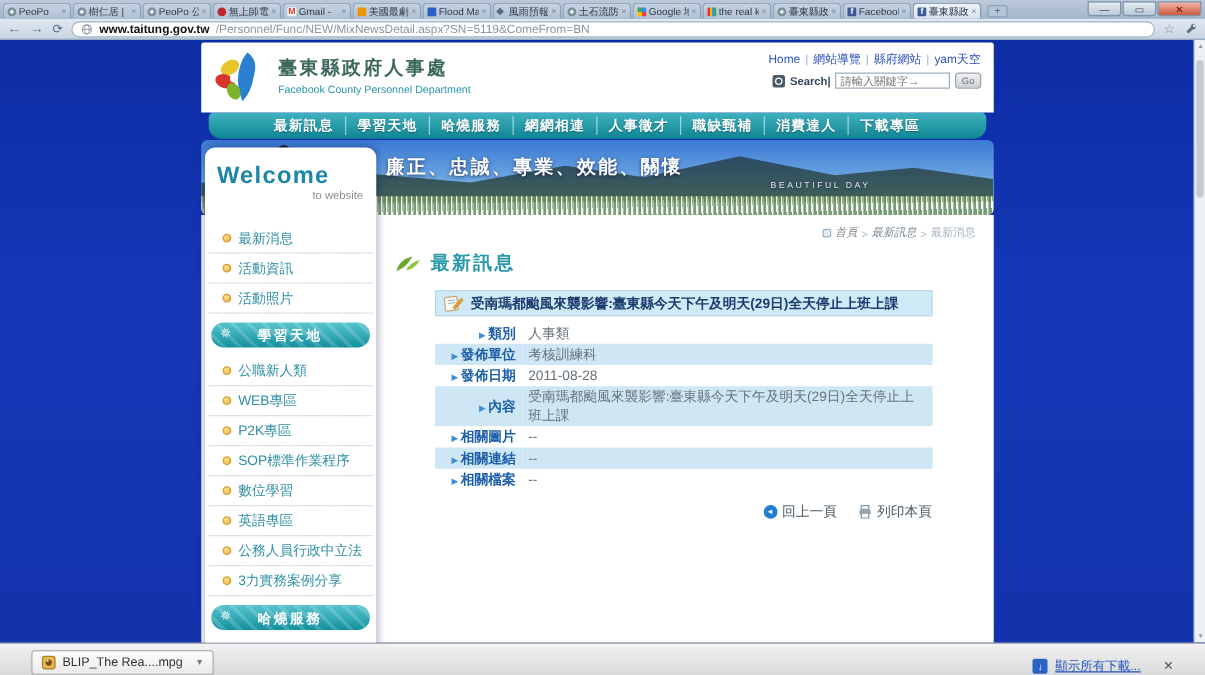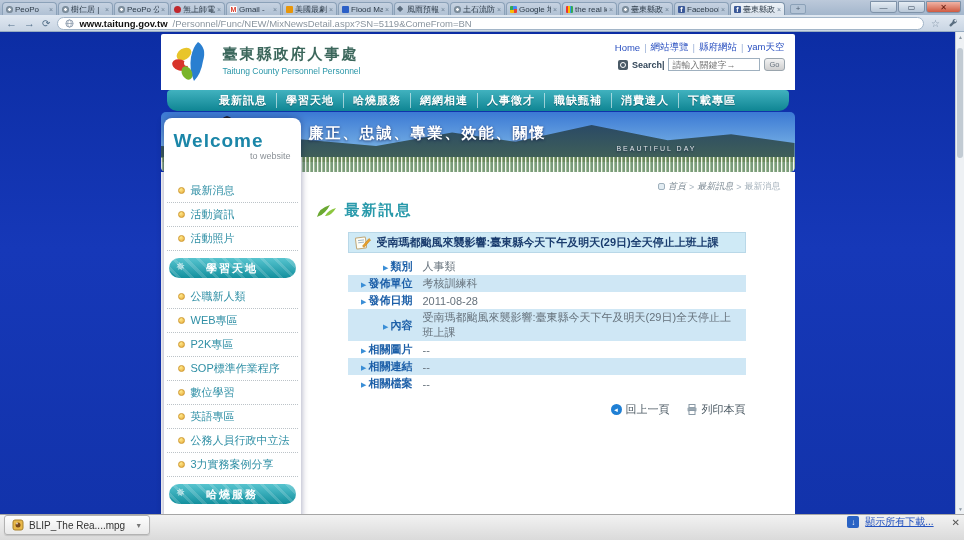--- a/index.html
+++ b/index.html
@@ -109,21 +109,21 @@
   .news-table td { height:17px; padding:1px 5px; vertical-align:middle; }
   .td-label { width:70px; text-align:right; font-weight:bold; color:#1c5fa8; white-space:nowrap; }
   .arrow { color:#3a8ed6; font-size:7px; margin-right:2px; }
   .td-value { color:#66727c; text-align:left; }
 
   .actions { width:398px; margin:10px auto 0; display:flex; justify-content:flex-end; gap:16px; align-items:center; font-size:11px; color:#4c5a64; }
   .action { display:flex; align-items:center; gap:4px; }
   .back-ic { width:11px; height:11px; border-radius:50%; background:#1f7fd4; color:#fff; font-size:6px; display:inline-flex; align-items:center; justify-content:center; }
 
   
-  .dlbar { height:26px; background:linear-gradient(#f2f2f2,#dadada); border-top:1px solid #a6a6a6; display:flex; align-items:flex-start; padding:0 4px; }
+  .dlbar { height:26px; background:linear-gradient(#f2f2f2,#dadada); border-top:1px solid #a6a6a6; display:flex; align-items:flex-end; padding:0 25px; }
   .dl-chip { height:20px; background:linear-gradient(#fefefe,#e9e9e9); border:1px solid #b3b3b3; border-radius:3px;
              display:flex; align-items:center; gap:5px; padding:0 7px; box-shadow:0 1px 1px rgba(0,0,0,.12); }
   .dl-name { font-size:10px; color:#333; }
   .dl-caret { font-size:7px; color:#777; margin-left:5px; }
   .dl-right { margin-left:auto; display:flex; align-items:center; gap:6px; }
   .dl-all-ic { width:12px; height:12px; background:#2a63c4; border-radius:2px; color:#fff; font-size:8px; display:flex; align-items:center; justify-content:center; }
   .dl-all-link { font-size:10px; color:#2353c0; text-decoration:underline; }
   .dl-close { font-size:10px; color:#555; font-weight:bold; margin-left:12px; }
 </style>
 </head>
@@ -239,21 +239,21 @@
       <div class="site-header">
         <svg class="logo" width="42" height="46" viewBox="0 0 42 46">
           <path d="M27 3 Q36 9 32 22 Q30 35 23 42 Q18 31 20 18 Q22 8 27 3" fill="#2a7fd0"></path>
           <ellipse cx="13" cy="15" rx="8" ry="5.5" fill="#e8c52a" transform="rotate(-32 13 15)"></ellipse>
           <ellipse cx="9" cy="26" rx="8" ry="5.5" fill="#d8342a" transform="rotate(18 9 26)"></ellipse>
           <ellipse cx="16" cy="34" rx="7" ry="5" fill="#7ab52a" transform="rotate(62 16 34)"></ellipse>
           <circle cx="16" cy="24" r="3" fill="#fff"></circle>
         </svg>
         <div class="brand">
           <div class="brand-title">臺東縣政府人事處</div>
-          <div class="brand-sub">Taitung County Personnel Personnel</div>
+          <div class="brand-sub">Facebook County Personnel Department</div>
         </div>
         <div class="toplinks">
           <span>Home</span>
             <span class="sep">|</span>
           <span>網站導覽</span>
             <span class="sep">|</span>
           <span>縣府網站</span>
             <span class="sep">|</span>
           <span>yam天空</span>
         </div>

